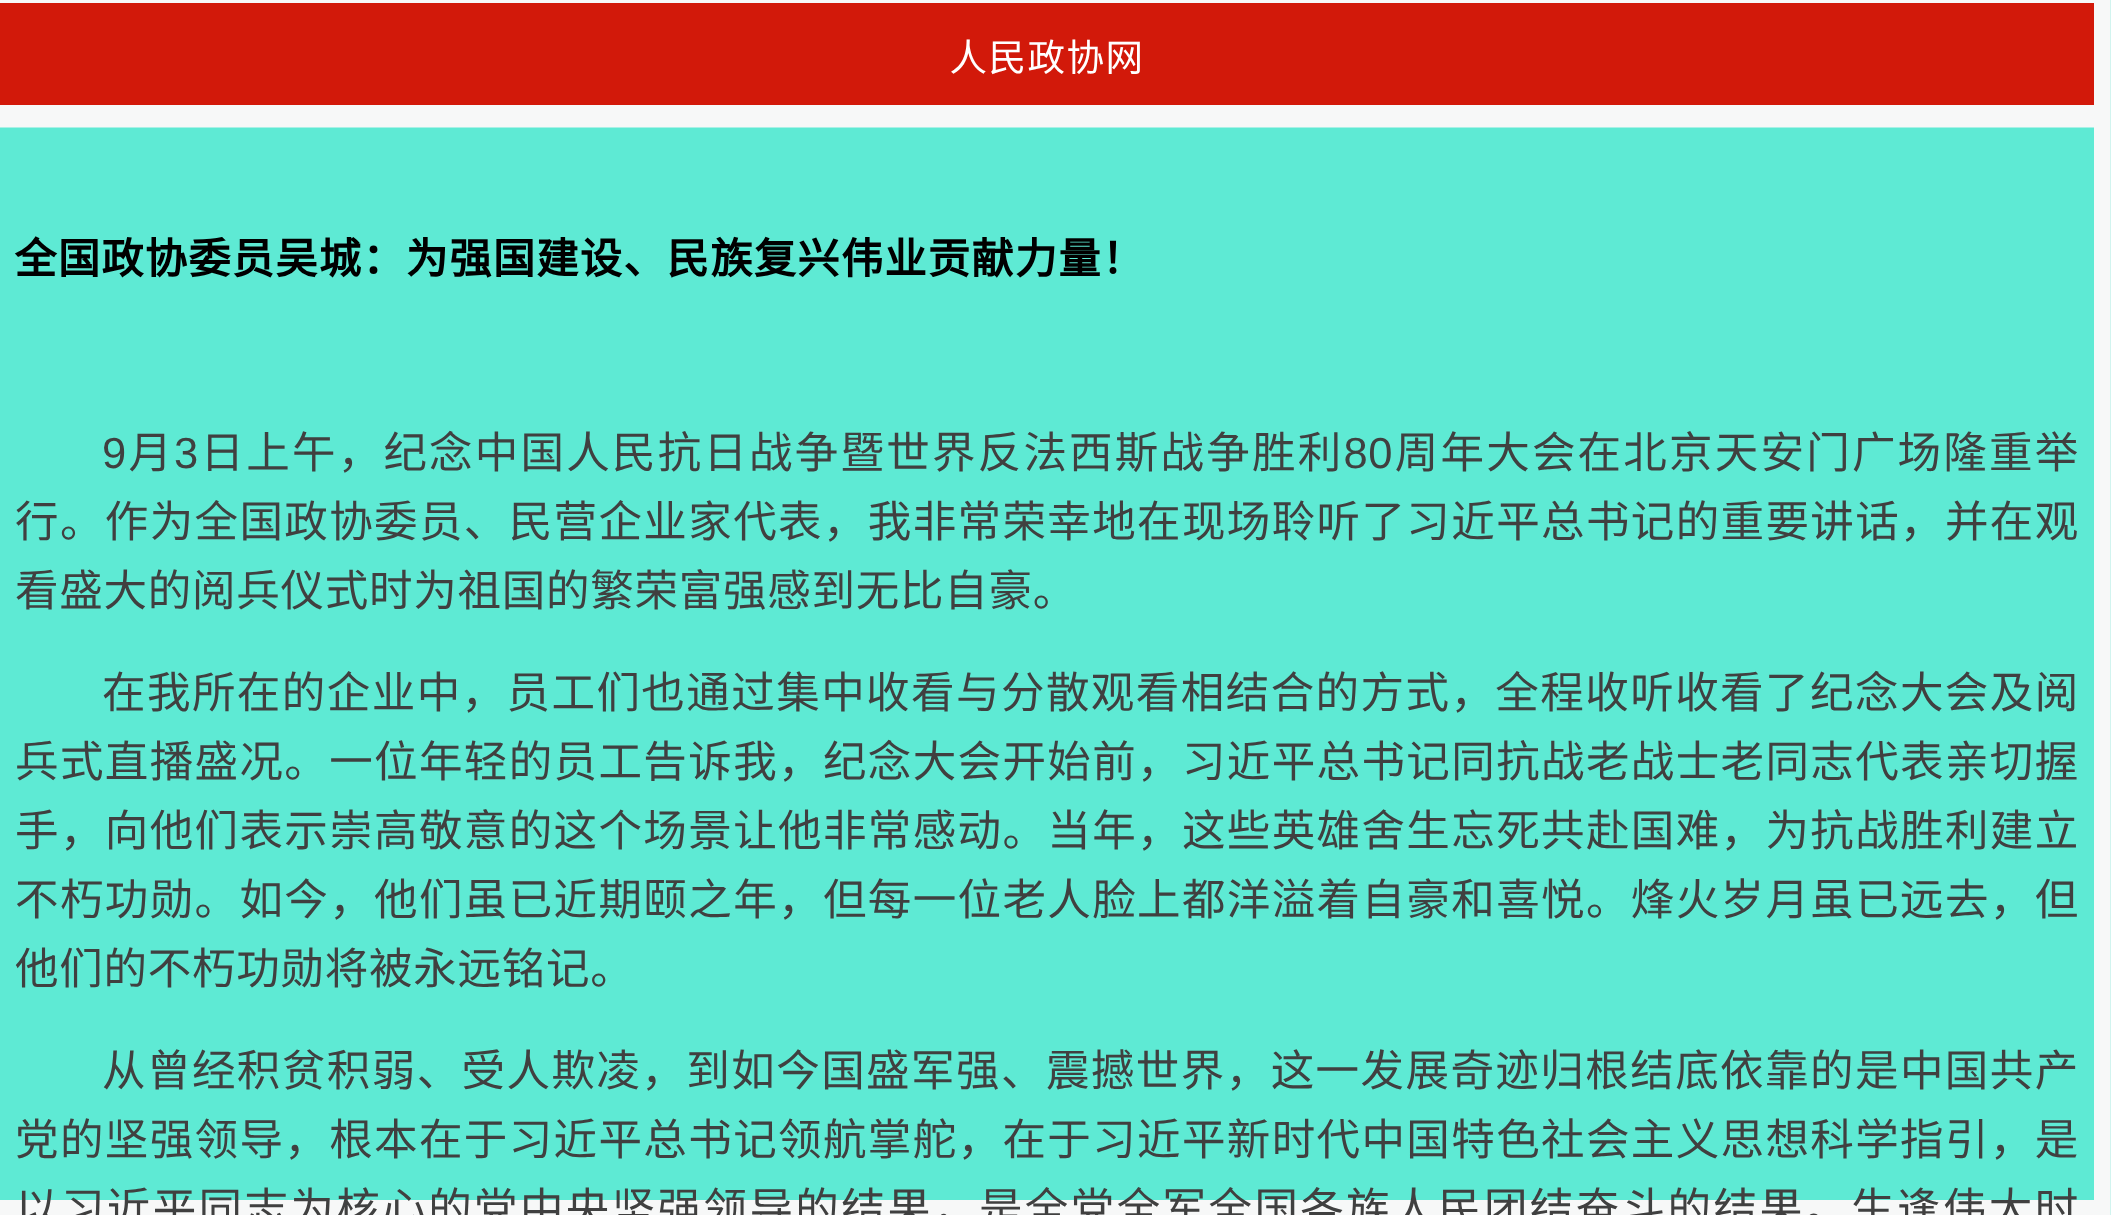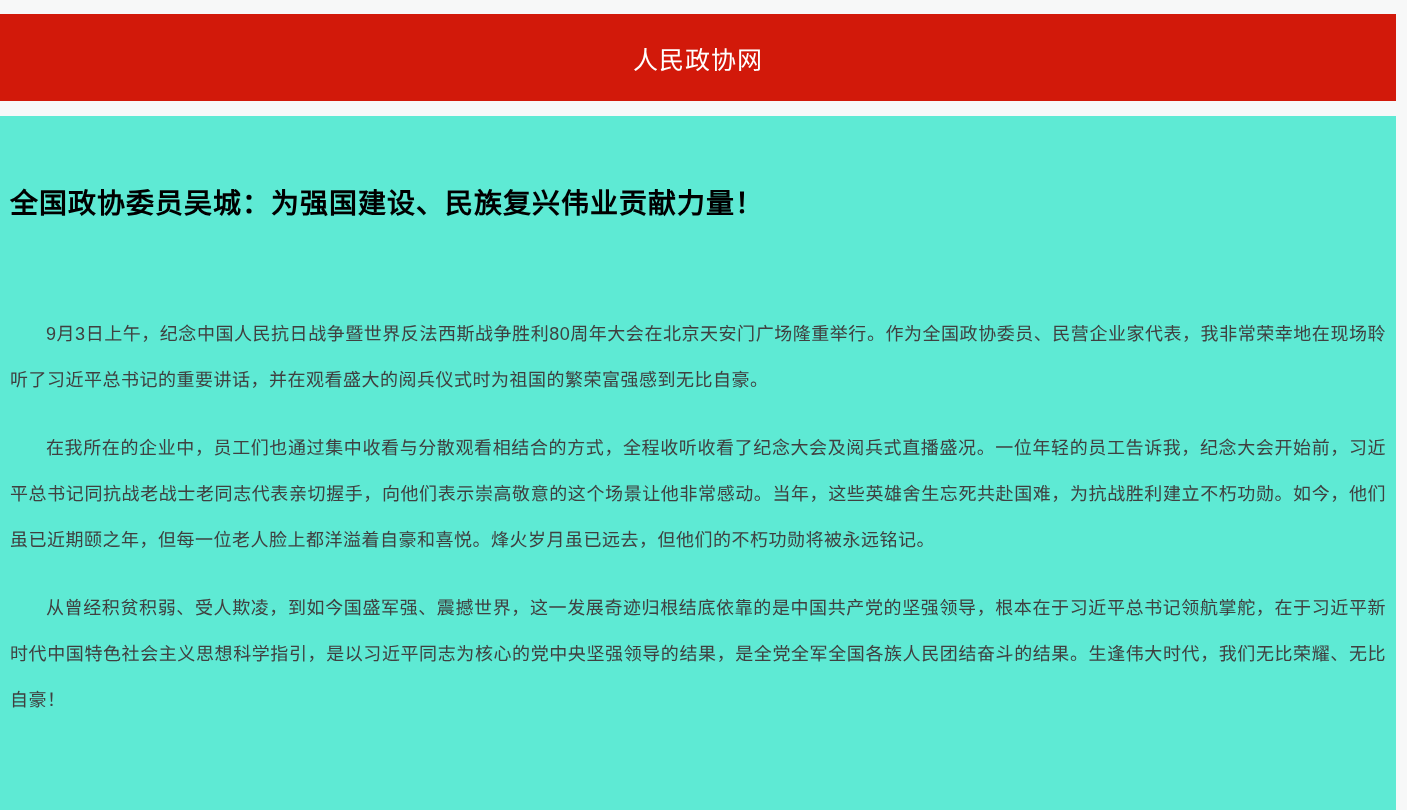--- a/index.html
+++ b/index.html
@@ -8,22 +8,22 @@
     height: 810px;
     background: #f7f8f8;
     font-family: "Liberation Sans", "DejaVu Sans", sans-serif;
     overflow: hidden;
   }
   .page-wrap {
     width: 1396px;
     height: 100%;
   }
   .site-header {
-    margin-top: 14px;
-    height: 87px;
+    margin-top: 2px;
+    height: 68px;
     width: 100%;
     display: flex;
     align-items: center;
     justify-content: center;
   }
   .site-name {
     color: #ffffff;
     font-size: 25px;
     letter-spacing: 1px;
     text-decoration: none;
@@ -39,21 +39,21 @@
   .article-title {
     padding-top: 68px;
     font-size: 28px;
     line-height: 39px;
     font-weight: 700;
     color: #000000;
     letter-spacing: 1px;
     margin-bottom: 88px;
   }
   .article-body p {
-    font-size: 18px;
+    font-size: 29px;
     line-height: 46px;
     color: #404040;
     text-align: justify;
     text-indent: 2em;
     margin-bottom: 22px;
     letter-spacing: 0.5px;
   }
 </style>
 </head>
 <body style="background: rgb(247, 248, 248);">

